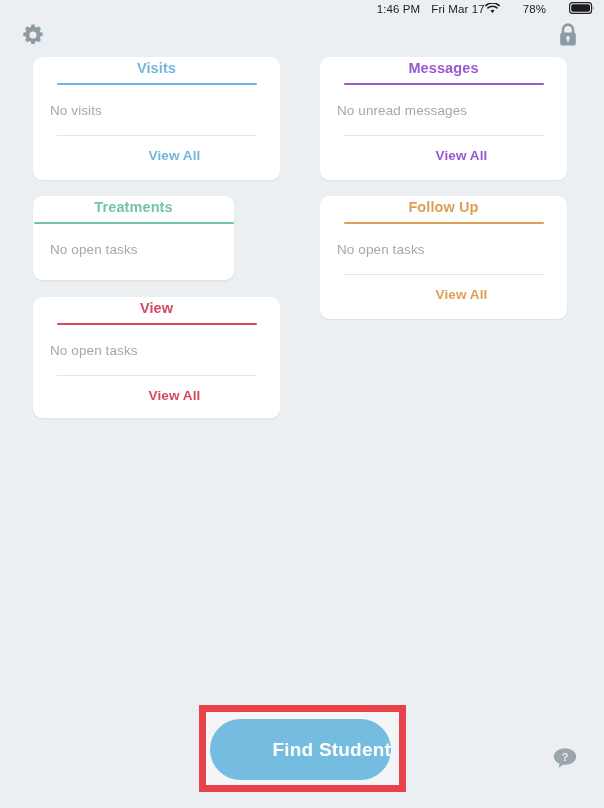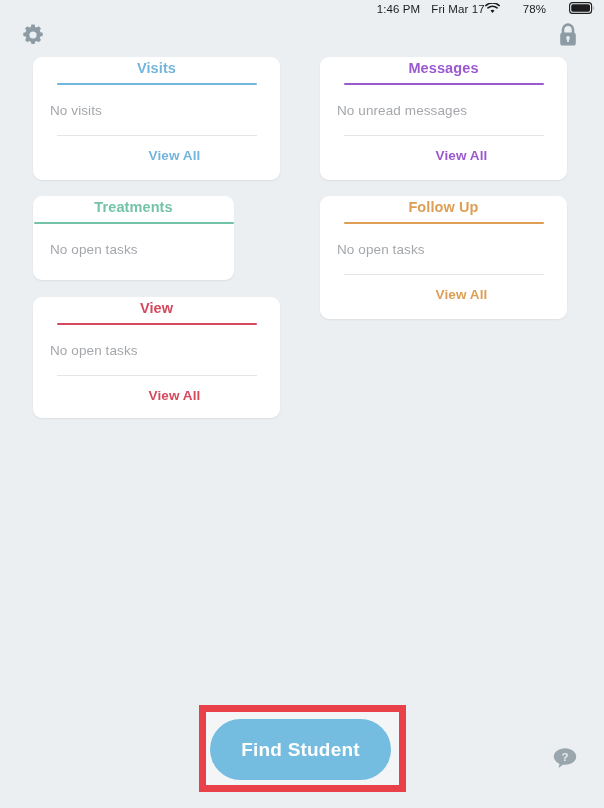--- a/index.html
+++ b/index.html
@@ -242,21 +242,21 @@
 
   <div class="card" id="card-print">
     <div class="card-title" style="color: rgb(214, 72, 94);">View</div>
     <div class="card-rule" style="background: rgb(214, 72, 94);"></div>
     <div class="card-empty">No open tasks</div>
     <div class="card-divider"></div>
     <div class="card-link" style="color: rgb(214, 72, 94);">View All</div>
   </div>
 
   <div class="annotation-box" style="border-color: rgb(232, 65, 74);"></div>
-  <button class="find-student-btn" style="background: rgb(116, 188, 224);">Find Student</button>
+  <button class="find-student-btn" style="background: rgb(116, 188, 224); text-align: right;">Find Student</button>
 
   <div class="help-btn">
     <span>
       <svg width="28" height="28" viewBox="0 0 28 28">
         <path d="M14 3.2c6.2 0 11.2 3.7 11.2 8.3 0 4.6-5 8.3-11.2 8.3-.7 0-1.4-.05-2.05-.14l-4.4 3.3.95-4.05C5.5 17.4 2.8 14.6 2.8 11.5 2.8 6.9 7.8 3.2 14 3.2z" fill="#9aa6ad"></path>
         <text x="14" y="16.3" text-anchor="middle" font-family="'Liberation Sans', sans-serif" font-size="11.5" font-weight="bold" fill="#e5eaed">?</text>
       </svg>
     </span>
   </div>
 

